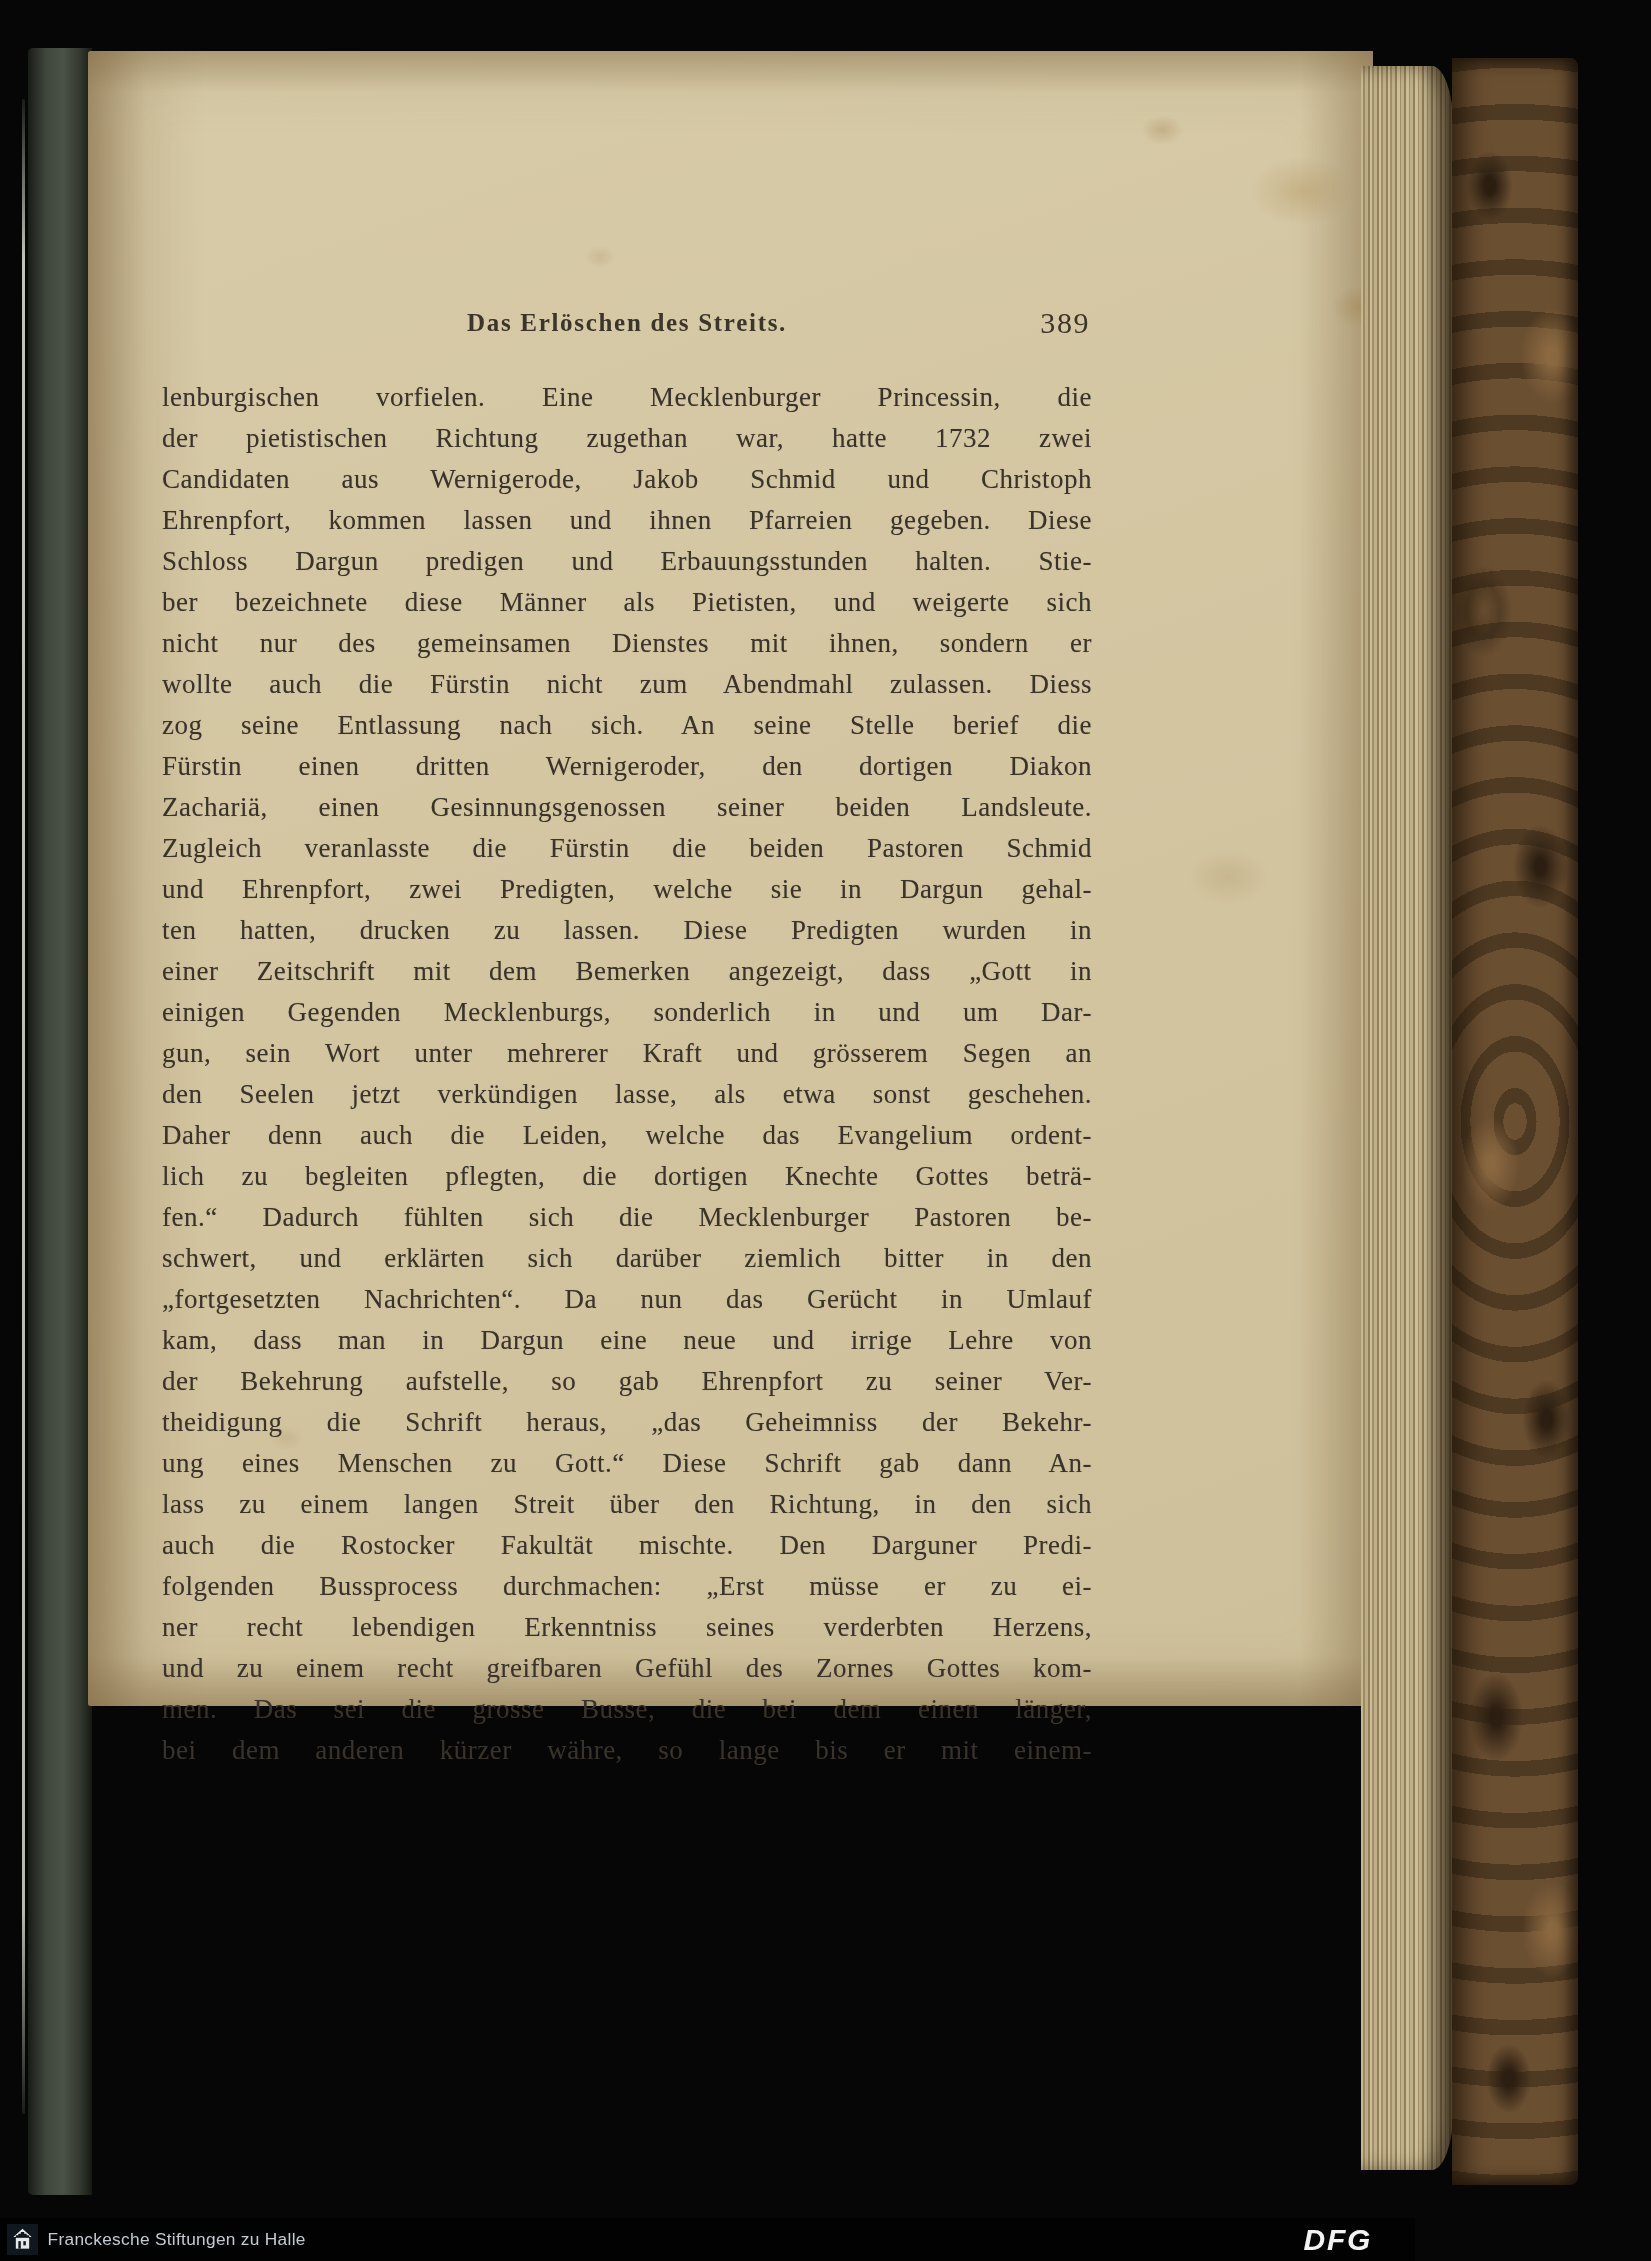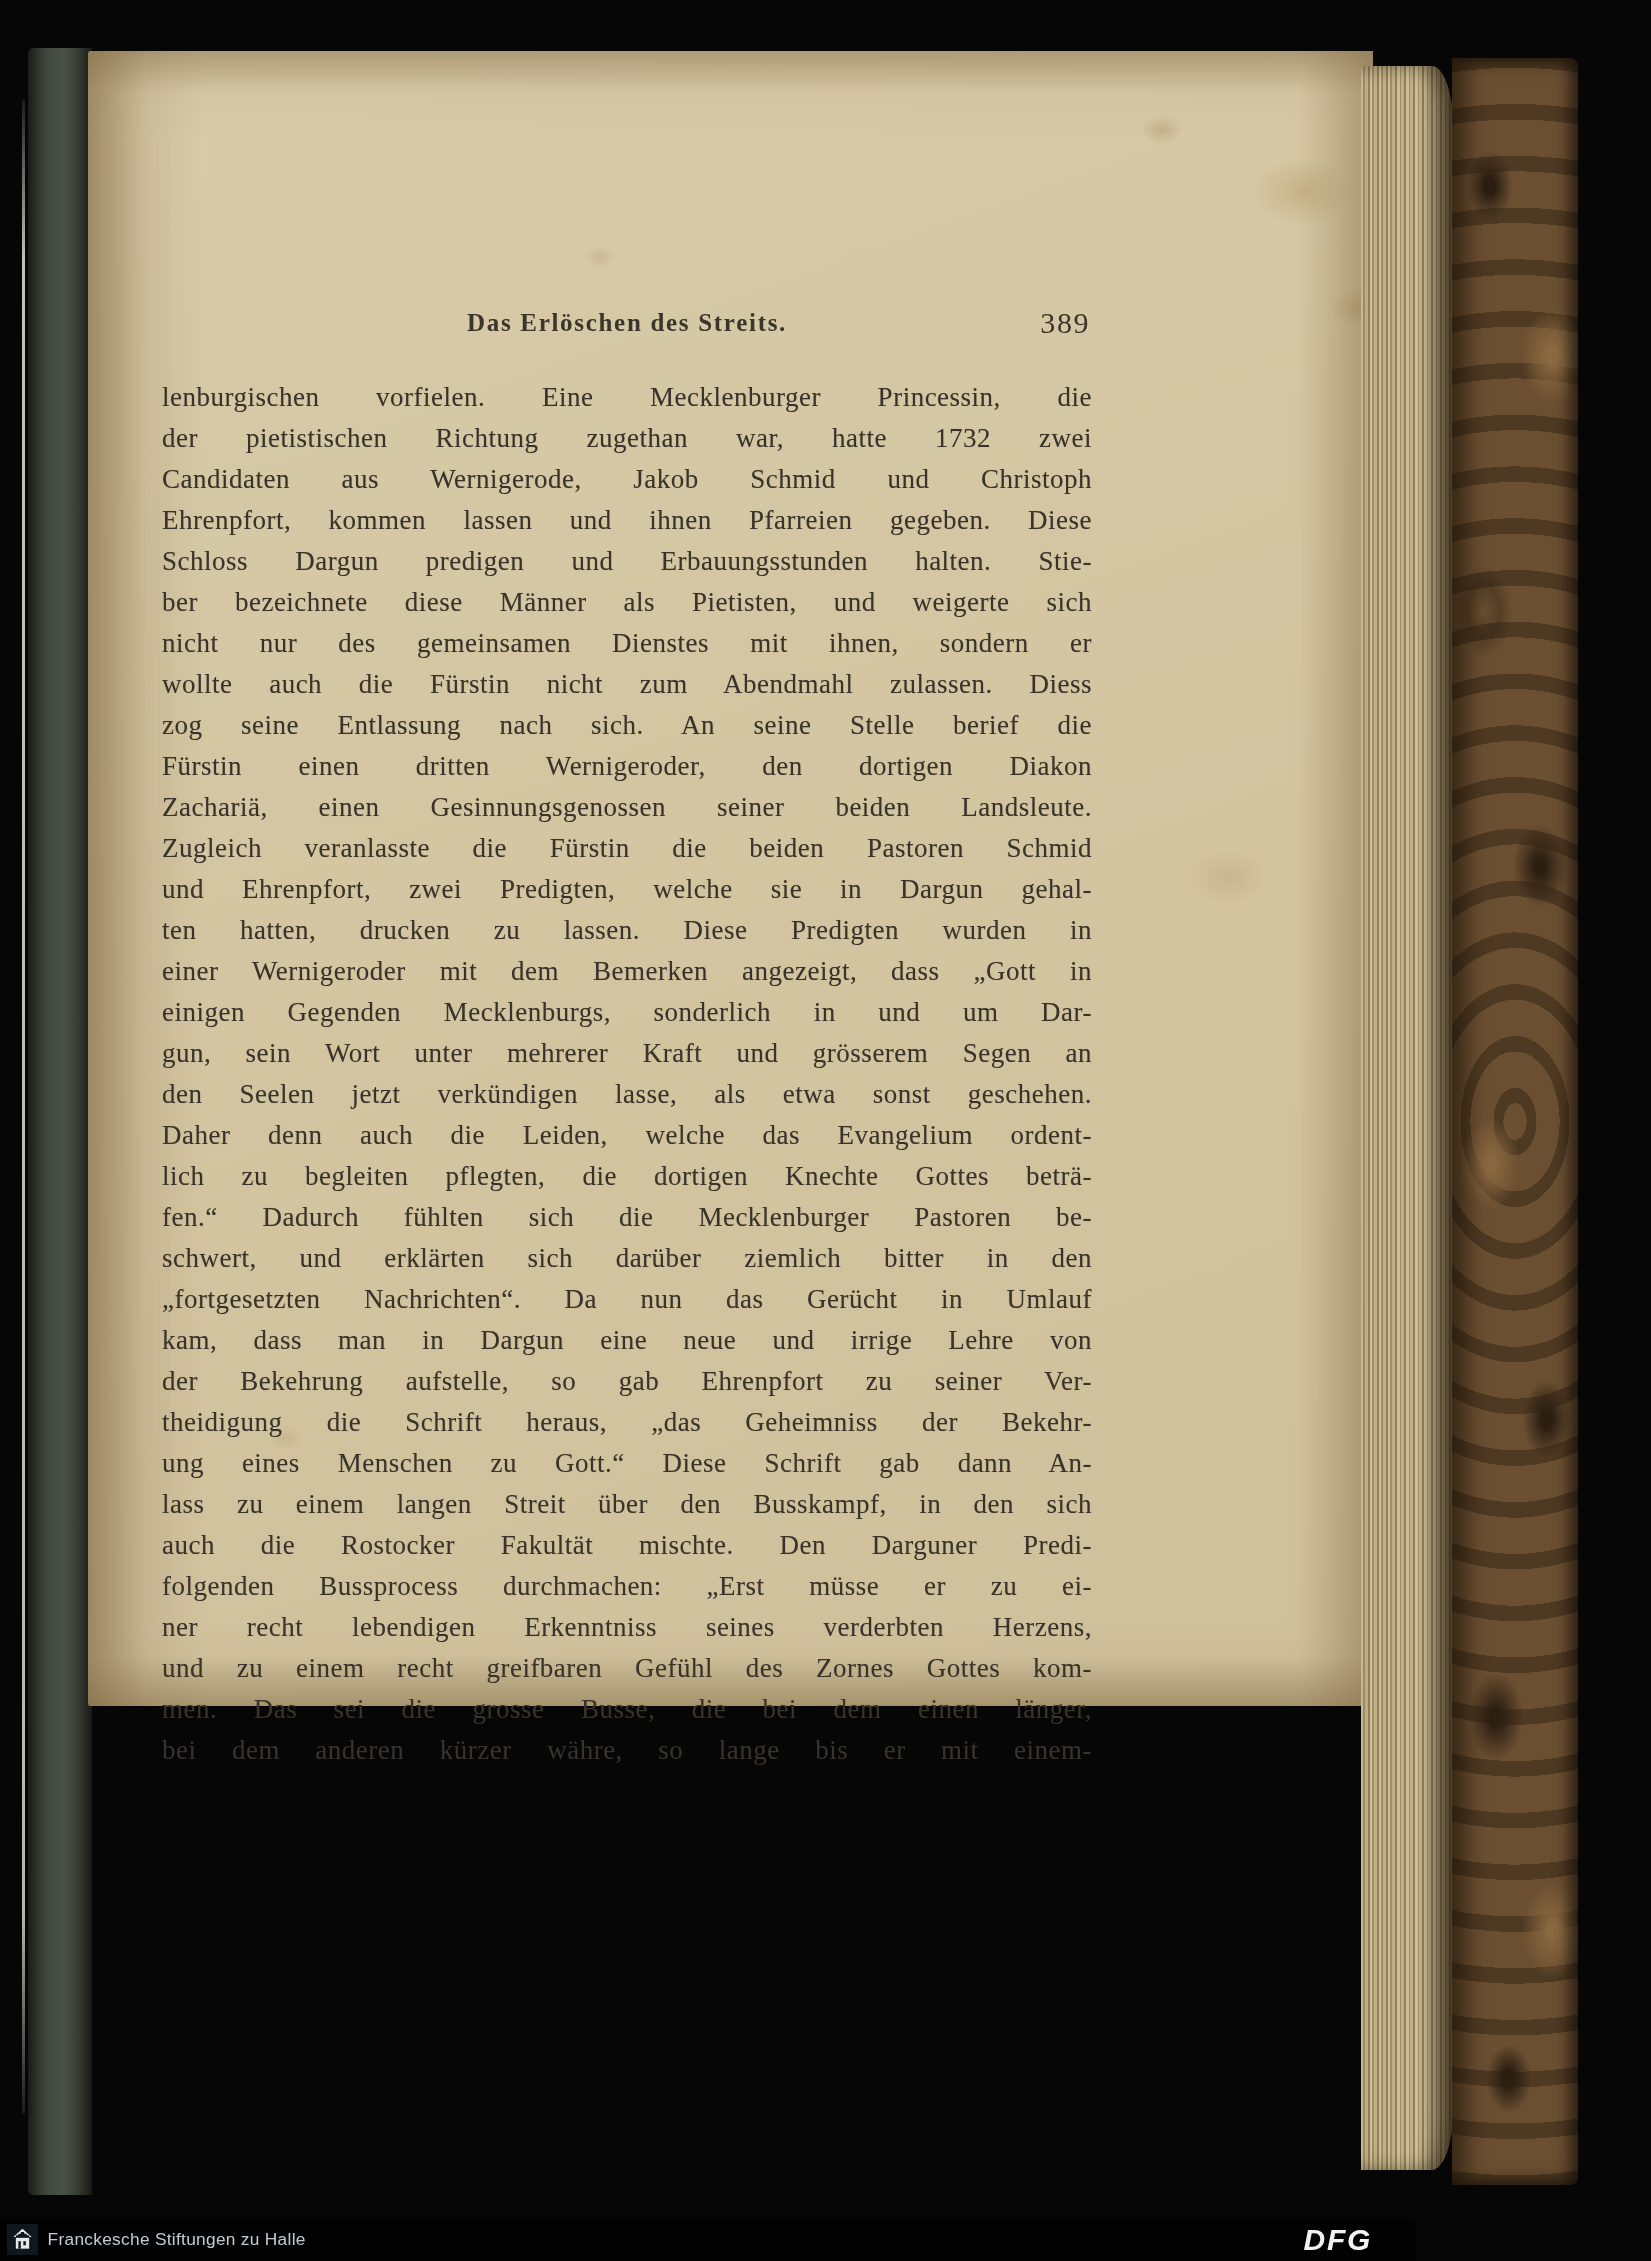--- a/index.html
+++ b/index.html
@@ -173,34 +173,34 @@
           <div class="text-line">Schloss Dargun predigen und Erbauungsstunden halten.  Stie-</div>
           <div class="text-line">ber bezeichnete diese Männer als Pietisten, und weigerte sich</div>
           <div class="text-line">nicht nur des gemeinsamen Dienstes mit ihnen, sondern er</div>
           <div class="text-line">wollte auch die Fürstin nicht zum Abendmahl zulassen.  Diess</div>
           <div class="text-line">zog seine Entlassung nach sich.  An seine Stelle berief die</div>
           <div class="text-line">Fürstin einen dritten Wernigeroder, den dortigen Diakon</div>
           <div class="text-line">Zachariä, einen Gesinnungsgenossen seiner beiden Landsleute.</div>
           <div class="text-line">Zugleich veranlasste die Fürstin die beiden Pastoren Schmid</div>
           <div class="text-line">und Ehrenpfort, zwei Predigten, welche sie in Dargun gehal-</div>
           <div class="text-line">ten hatten, drucken zu lassen.  Diese Predigten wurden in</div>
-          <div class="text-line">einer Wernigeroder mit dem Bemerken angezeigt, dass „Gott in</div>
+          <div class="text-line">einer Zeitschrift mit dem Bemerken angezeigt, dass „Gott in</div>
           <div class="text-line">einigen Gegenden Mecklenburgs, sonderlich in und um Dar-</div>
           <div class="text-line">gun, sein Wort unter mehrerer Kraft und grösserem Segen an</div>
           <div class="text-line">den Seelen jetzt verkündigen lasse, als etwa sonst geschehen.</div>
           <div class="text-line">Daher denn auch die Leiden, welche das Evangelium ordent-</div>
           <div class="text-line">lich zu begleiten pflegten, die dortigen Knechte Gottes beträ-</div>
           <div class="text-line">fen.“  Dadurch fühlten sich die Mecklenburger Pastoren be-</div>
           <div class="text-line">schwert, und erklärten sich darüber ziemlich bitter in den</div>
           <div class="text-line">„fortgesetzten Nachrichten“.  Da nun das Gerücht in Umlauf</div>
           <div class="text-line">kam, dass man in Dargun eine neue und irrige Lehre von</div>
           <div class="text-line">der Bekehrung aufstelle, so gab Ehrenpfort zu seiner Ver-</div>
           <div class="text-line">theidigung die Schrift heraus, „das Geheimniss der Bekehr-</div>
           <div class="text-line">ung eines Menschen zu Gott.“  Diese Schrift gab dann An-</div>
-          <div class="text-line">lass zu einem langen Streit über den Busskampf, in den sich</div>
+          <div class="text-line">lass zu einem langen Streit über den Richtung, in den sich</div>
           <div class="text-line">auch die Rostocker Fakultät mischte.  Den Darguner Predi-</div>
           <div class="text-line">folgenden Bussprocess durchmachen:  „Erst müsse er zu ei-</div>
           <div class="text-line">ner recht lebendigen Erkenntniss seines verderbten Herzens,</div>
           <div class="text-line">und zu einem recht greifbaren Gefühl des Zornes Gottes kom-</div>
           <div class="text-line">men.  Das sei die grosse Busse, die bei dem einen länger,</div>
           <div class="text-line">bei dem anderen kürzer währe, so lange bis er mit einem-</div>
         </div>
     </div>
   </div>
 

